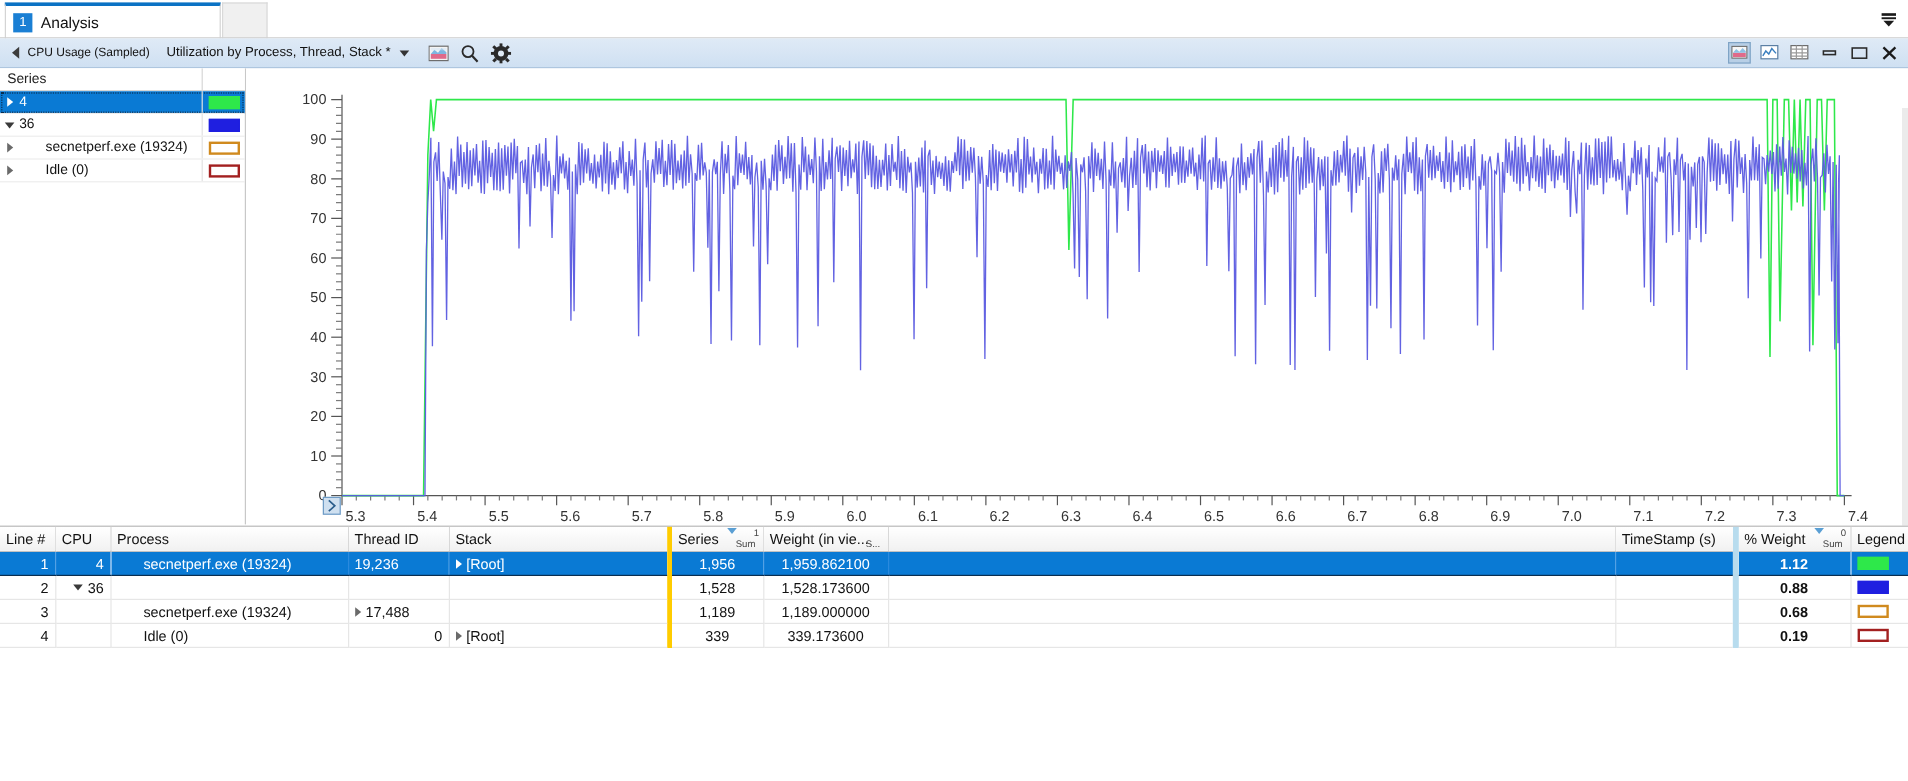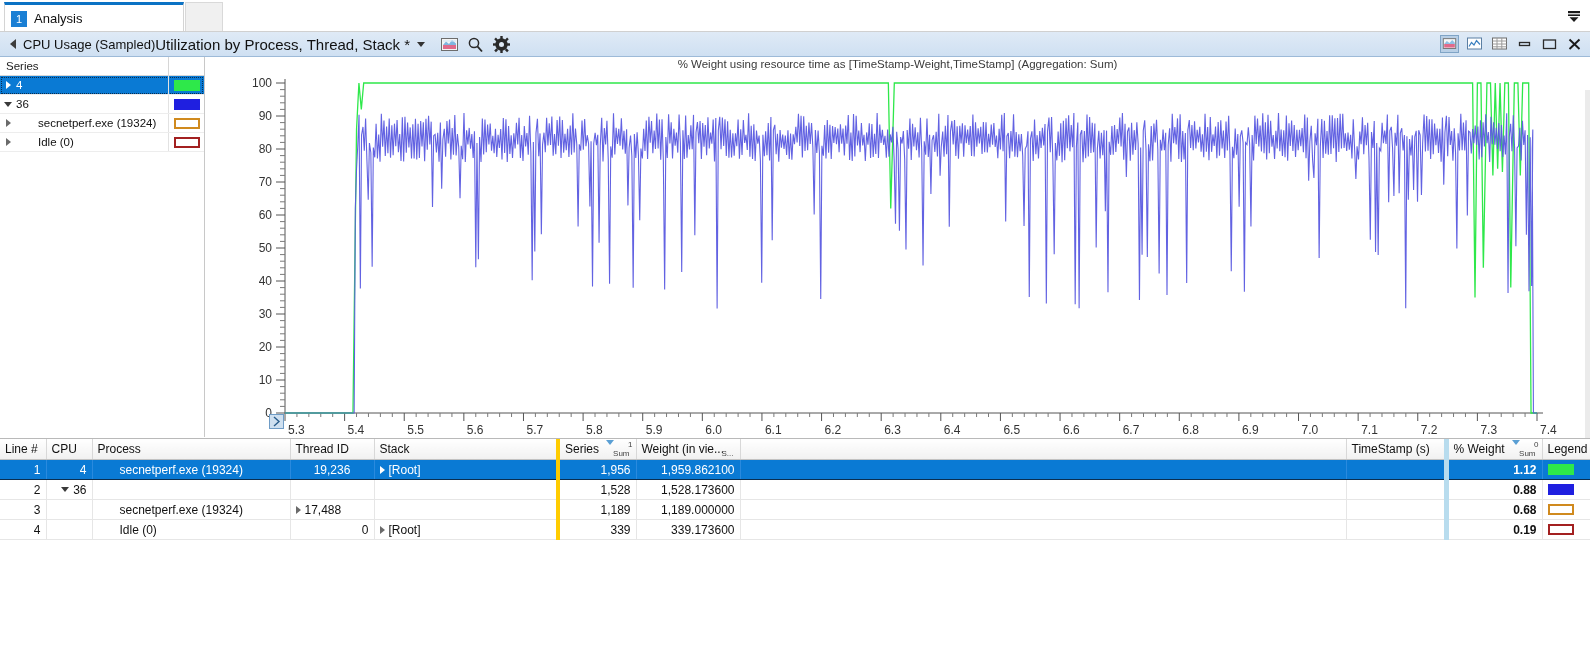--- a/index.html
+++ b/index.html
@@ -38,22 +38,22 @@
   .gwin-title{
     position:absolute;left:0;top:32px;width:1590px;height:25px;
     background:linear-gradient(#dfeaf6,#cfe0f2);
     border-bottom:1px solid #9dbad8;
     box-sizing:border-box;display:flex;align-items:center;
   }
   .collapse-tri{
     width:0;height:0;border-top:5px solid transparent;border-bottom:5px solid transparent;
     border-right:6px solid #3c3c3c;margin-left:10px;margin-right:7px;cursor:pointer;
   }
-  .gwin-name{font-size:13px;color:#111;}
-  .gwin-preset{font-size:15px;color:#111;}
+  .gwin-name{font-size:10px;color:#111;margin-right:14px;}
+  .gwin-preset{font-size:11px;color:#111;}
   .preset-caret{
     display:inline-block;margin-left:7px;width:0;height:0;
     border-left:4px solid transparent;border-right:4px solid transparent;border-top:5px solid #333;
     vertical-align:middle;cursor:pointer;
   }
   .tb-icons{display:flex;align-items:center;gap:9px;margin-left:16px;}
   .tb-ico{width:17px;height:17px;cursor:pointer;display:block;}
   .winctl{position:absolute;right:6px;top:3px;display:flex;align-items:center;gap:6px;}
   .winctl .wc{width:19px;height:18px;cursor:pointer;display:block;}
   .wc-sel{background:#b8cfe6;border:1px solid #7fa4c6;box-sizing:border-box;}
@@ -113,21 +113,21 @@
   table.grid th.blue{border-left:5px solid #b8dcee;}
   table.grid td{
     border-right:1px solid #e6e6e6;border-bottom:1px solid #e6e6e6;
     height:19px;padding:0 5px;white-space:nowrap;overflow:hidden;color:#111;
   }
   table.grid td.gold{border-left:4px solid #ffcc00;}
   table.grid td.blue{border-left:5px solid #b8dcee;font-weight:bold;}
   tr.row.sel td{background:#0a7ad4;color:#fff;border-right-color:#2a8ade;border-bottom-color:#0a2e50;}
   tr.row.sel td.num-red{color:#fff;}
   .num{text-align:right;}
-  .num-red{color:#c0341a;text-align:right;}
+  .num-red{color:#c0341a;text-align:center;}
   .sortmark{
     position:absolute;right:22px;top:1px;width:0;height:0;
     border-left:4px solid transparent;border-right:4px solid transparent;border-top:5px solid #5a9fd4;
   }
   .aggr{position:absolute;right:6px;bottom:1px;font-size:8px;color:#444;}
   .aggr-num{position:absolute;right:3px;top:1px;font-size:8px;color:#444;}
   .cellflex{display:flex;align-items:center;gap:4px;}
   .tri-s{width:0;height:0;border-top:4px solid transparent;border-bottom:4px solid transparent;border-left:5px solid #6a6a6a;flex:none;}
   tr.row.sel .tri-s{border-left-color:#fff;}
   .tri-sd{width:0;height:0;border-left:4px solid transparent;border-right:4px solid transparent;border-top:5px solid #3a3a3a;flex:none;}
@@ -258,21 +258,20 @@
           </span>
           <span class="stext" style="padding-left: 22px;">Idle (0)</span>
           <span class="swatch-cell">
             <span class="sw" style="background: rgb(255, 255, 255); border: 2px solid rgb(163, 32, 32);"></span>
           </span>
         </div>
       </div>
   </div>
 
   <div class="chart-area">
-    <div class="chart-title">% Weight using resource time as [TimeStamp-Weight,TimeStamp] (Aggregation: Sum)</div>
     <div class="plot-wrap">
       <svg id="plotsvg" width="1385" height="364">
           <line x1="80" y1="6" x2="80" y2="340" stroke="#555" stroke-width="1"></line>
           <line x1="80" y1="340" x2="1338" y2="340" stroke="#555" stroke-width="1"></line>
           <line x1="71" y1="340" x2="80" y2="340" stroke="#555" stroke-width="1"></line>
           <text x="67" y="344" text-anchor="end" font-size="12" fill="#333" font-family="&quot;Liberation Sans&quot;, sans-serif">0</text>
           <line x1="75" y1="333.4" x2="80" y2="333.4" stroke="#7a7a7a" stroke-width="1"></line>
           <line x1="75" y1="326.8" x2="80" y2="326.8" stroke="#7a7a7a" stroke-width="1"></line>
           <line x1="75" y1="320.2" x2="80" y2="320.2" stroke="#7a7a7a" stroke-width="1"></line>
           <line x1="75" y1="313.6" x2="80" y2="313.6" stroke="#7a7a7a" stroke-width="1"></line>
@@ -506,21 +505,21 @@
           <tr class="row sel">
             <td class="num"><span>1</span></td>
             <td>
               <div class="cellflex" style="justify-content: flex-end;">
                 <span>4</span>
               </div>
             </td>
             <td><span style="padding-left: 22px; display: inline-block;">secnetperf.exe (19324)</span></td>
             <td>
               <div class="cellflex">
-                <span style="flex: 1 1 0%; text-align: center;">19,236</span>
+                <span style="flex: 1 1 0%; text-align: left;">19,236</span>
               </div>
             </td>
             <td>
               <div class="cellflex">
                 <span class="tri-s"></span>
                 <span>[Root]</span>
               </div>
             </td>
             <td class="num-red gold"><span>1,956</span></td>
             <td class="num-red"><span>1,959.862100</span></td>

